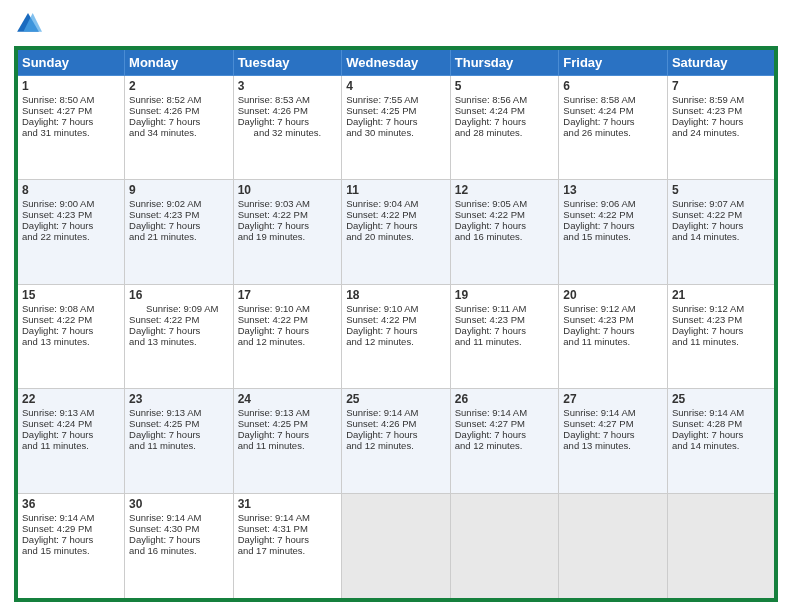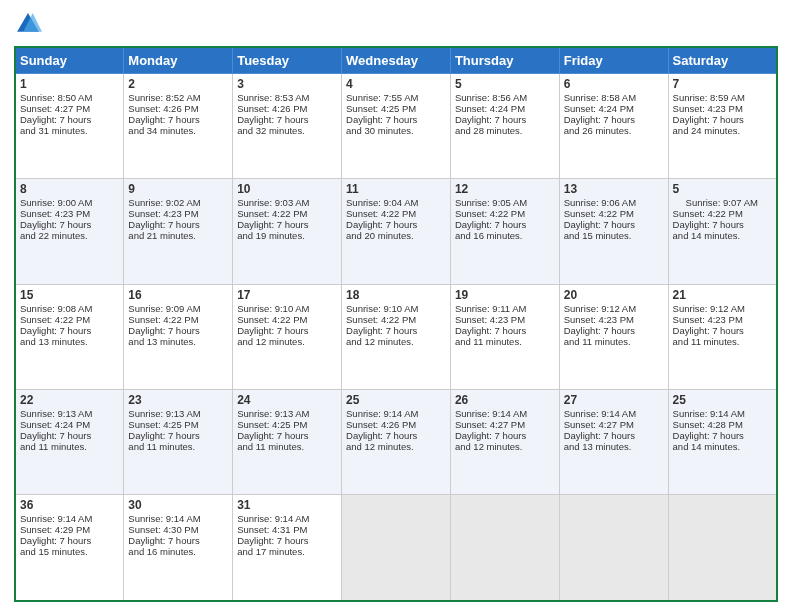--- a/index.html
+++ b/index.html
@@ -55,21 +55,21 @@
       font-weight: bold;
       color: #333;
       line-height: 1.1;
     }
     .location {
       font-size: 15px;
       color: #555;
     }
     .calendar {
       flex: 1;
-      border: 2px solid #15803d;
+      border: 4px solid #15803d;
       border-collapse: collapse;
       width: 100%;
       table-layout: fixed;
     }
     .calendar th {
       background: #2a72c3;
       color: #fff;
       font-size: 13px;
       font-weight: bold;
       padding: 5px 4px;
@@ -144,21 +144,21 @@
             <span style="display: block;">Sunrise: 8:52 AM</span>
             <span style="display: block;">Sunset: 4:26 PM</span>
             <span style="display: block;">Daylight: 7 hours</span>
             <span style="display: block;">and 34 minutes.</span>
           </td>
           <td>
             <span class="day-num">3</span>
             <span style="display: block;">Sunrise: 8:53 AM</span>
             <span style="display: block;">Sunset: 4:26 PM</span>
             <span style="display: block;">Daylight: 7 hours</span>
-            <span style="display: block;">and 32 minutes.</span>
+            <span style="display: block; text-align: center;">and 32 minutes.</span>
           </td>
           <td>
             <span class="day-num">4</span>
             <span style="display: block;">Sunrise: 7:55 AM</span>
             <span style="display: block;">Sunset: 4:25 PM</span>
             <span style="display: block;">Daylight: 7 hours</span>
             <span style="display: block;">and 30 minutes.</span>
           </td>
           <td>
             <span class="day-num">5</span>
@@ -220,37 +220,37 @@
           </td>
           <td>
             <span class="day-num">13</span>
             <span style="display: block;">Sunrise: 9:06 AM</span>
             <span style="display: block;">Sunset: 4:22 PM</span>
             <span style="display: block;">Daylight: 7 hours</span>
             <span style="display: block;">and 15 minutes.</span>
           </td>
           <td>
             <span class="day-num">5</span>
-            <span style="display: block; margin-left: 13px;">Sunrise: 9:07 AM</span>
+            <span style="display: block;">Sunrise: 9:07 AM</span>
             <span style="display: block;">Sunset: 4:22 PM</span>
             <span style="display: block;">Daylight: 7 hours</span>
             <span style="display: block;">and 14 minutes.</span>
           </td>
         </tr>
         <tr>
           <td>
             <span class="day-num">15</span>
             <span style="display: block;">Sunrise: 9:08 AM</span>
             <span style="display: block;">Sunset: 4:22 PM</span>
             <span style="display: block;">Daylight: 7 hours</span>
             <span style="display: block;">and 13 minutes.</span>
           </td>
           <td>
             <span class="day-num">16</span>
-            <span style="display: block;">Sunrise: 9:09 AM</span>
+            <span style="display: block; margin-left: 17px;">Sunrise: 9:09 AM</span>
             <span style="display: block;">Sunset: 4:22 PM</span>
             <span style="display: block;">Daylight: 7 hours</span>
             <span style="display: block;">and 13 minutes.</span>
           </td>
           <td>
             <span class="day-num">17</span>
             <span style="display: block;">Sunrise: 9:10 AM</span>
             <span style="display: block;">Sunset: 4:22 PM</span>
             <span style="display: block;">Daylight: 7 hours</span>
             <span style="display: block;">and 12 minutes.</span>

